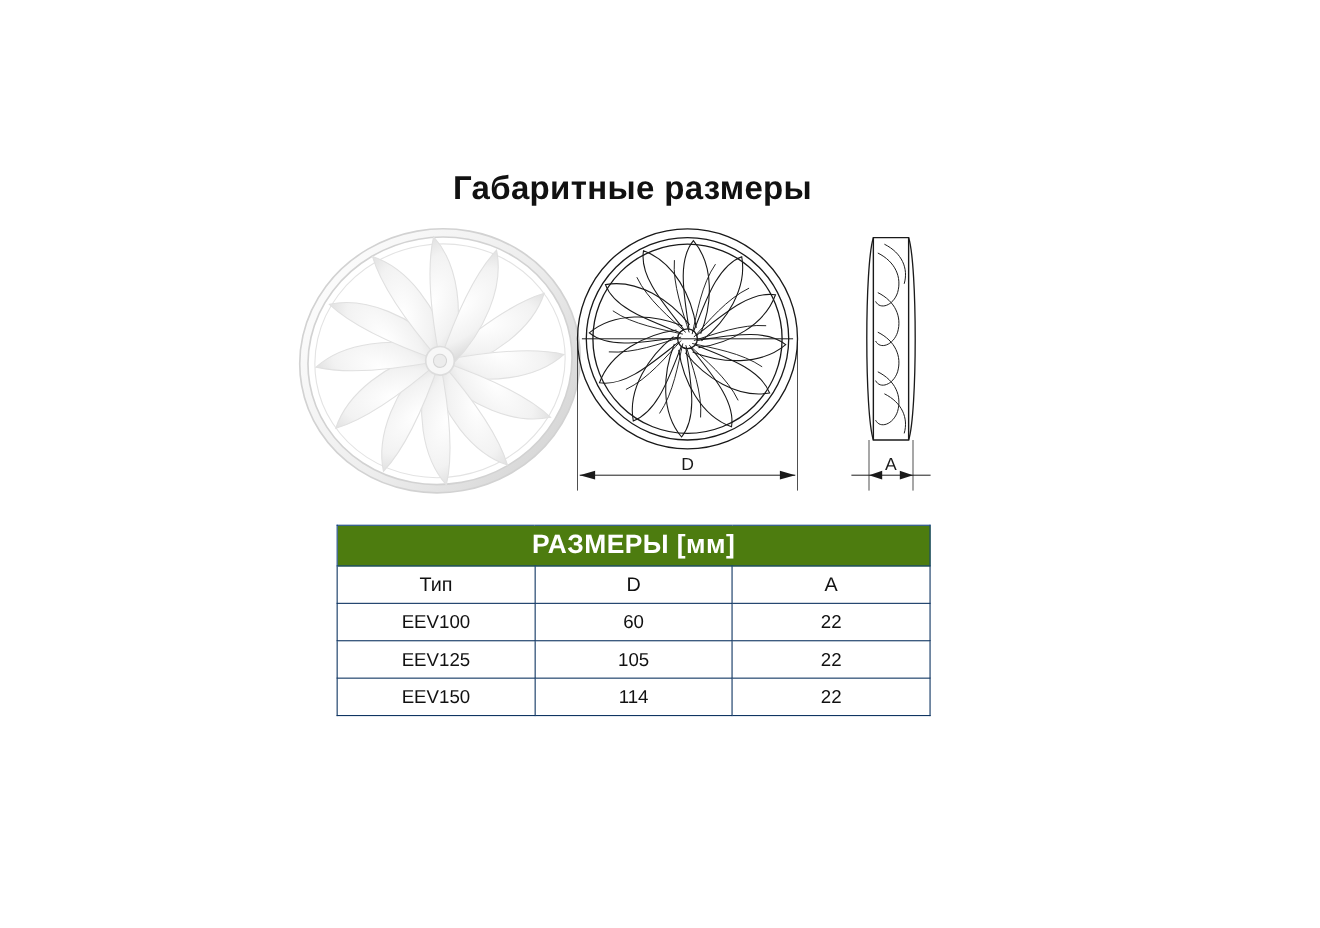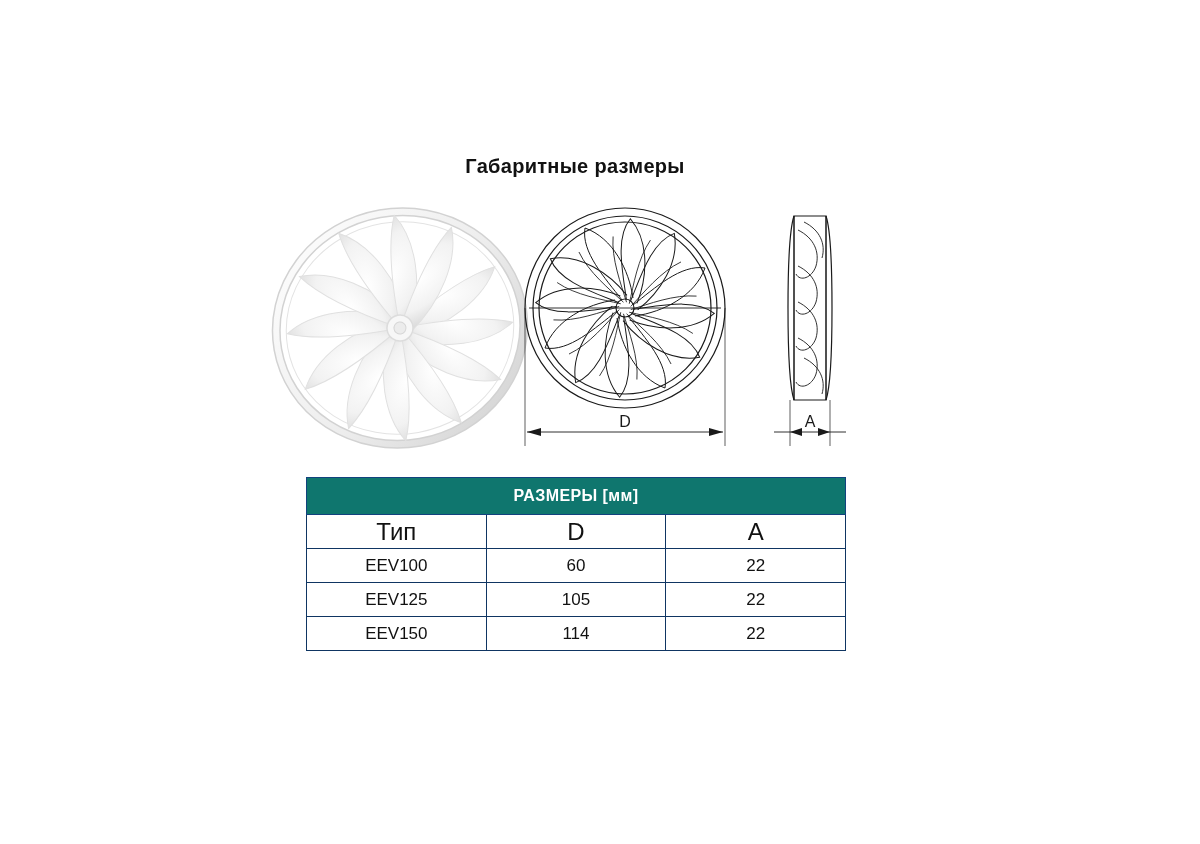--- a/index.html
+++ b/index.html
@@ -22,21 +22,21 @@
     height: 844px;
   }
 
   
   .title {
     position: absolute;
     left: 0;
     top: 155px;
     width: 1150px;
     text-align: center;
-    font-size: 20px;
+    font-size: 30px;
     font-weight: bold;
     letter-spacing: 0.3px;
     color: #111111;
   }
 
   
   .figures {
     position: absolute;
     left: 0;
     top: 195px;
@@ -71,31 +71,31 @@
     border: 1.5px solid #0f3562;
     text-align: center;
     font-size: 17px;
     font-weight: normal;
     color: #111;
     height: 33px;
     padding: 0;
   }
 
   table.dims thead th.header {
-    background: #0f766e;
+    background: #4d7c0f;
     color: #ffffff;
-    font-size: 16px;
+    font-size: 24px;
     font-weight: bold;
     letter-spacing: 0.4px;
     height: 36px;
     border: 1.5px solid #12427e;
   }
 
   table.dims tr.colhead td {
-    font-size: 24px;
+    font-size: 18px;
   }
 
   .col-type { width: 186px; }
   .col-d    { width: 180px; }
   .col-a    { width: 174px; }
 
   
 </style>
 </head>
 <body>

